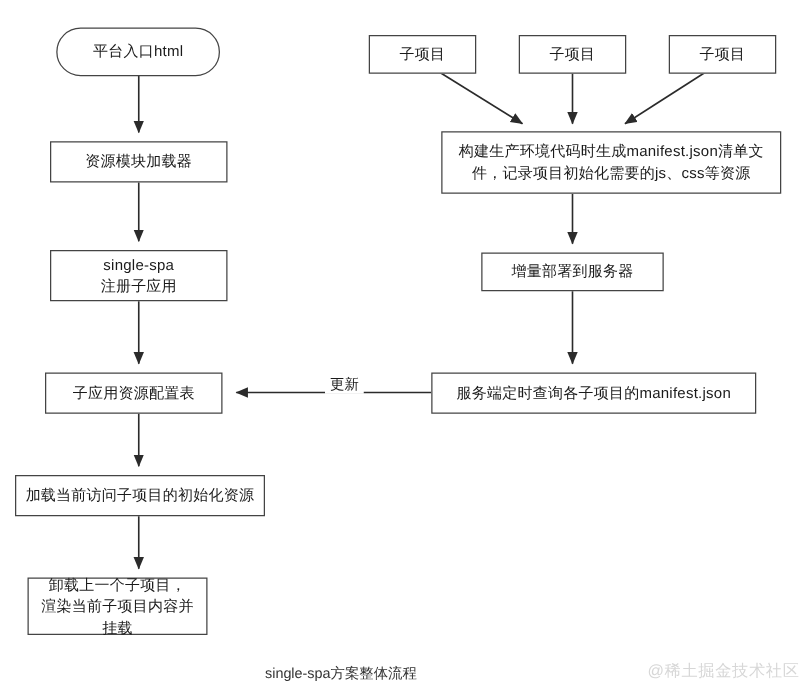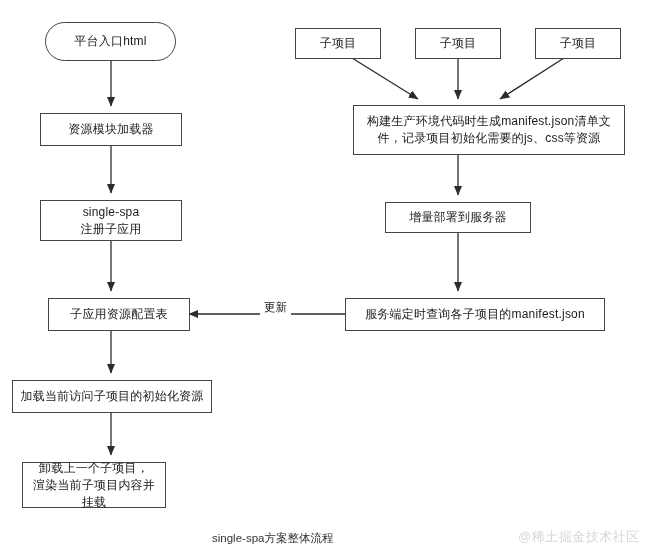--- a/index.html
+++ b/index.html
@@ -104,21 +104,21 @@
 
   <div class="node" style="left:40px; top:113px; width:142px; height:33px;">
     <span class="txt">资源模块加载器</span>
   </div>
 
   <div class="node" style="left:40px; top:200px; width:142px; height:41px; flex-direction:column; justify-content:center;">
     <span class="txt">single-spa</span>
     <span class="txt">注册子应用</span>
   </div>
 
-  <div class="node" style="left:48px; top:298px; width:142px; height:33px;">
+  <div class="node" style="left:36px; top:298px; width:142px; height:33px;">
     <span class="txt">子应用资源配置表</span>
   </div>
 
   <div class="node" style="left:12px; top:380px; width:200px; height:33px;">
     <span class="txt">加载当前访问子项目的初始化资源</span>
   </div>
 
   <div class="node" style="left:22px; top:462px; width:144px; height:46px; flex-direction:column; justify-content:center;">
     <span class="txt">卸载上一个子项目，</span>
     <span class="txt">渲染当前子项目内容并挂载</span>

